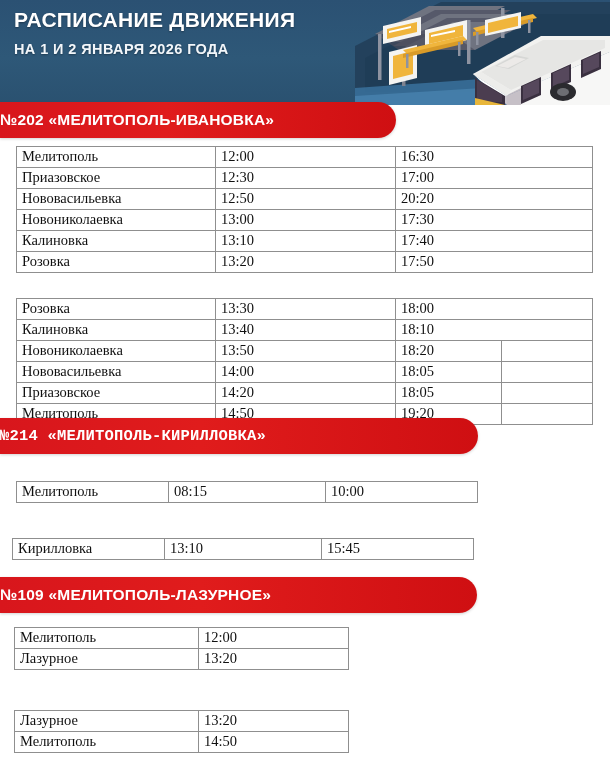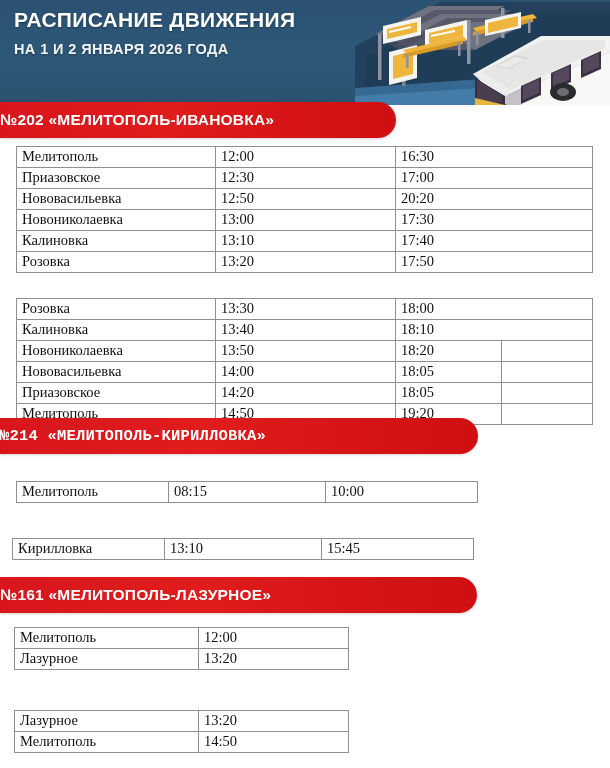--- a/index.html
+++ b/index.html
@@ -327,21 +327,21 @@
   <tbody>
     <tr>
       <td>Кирилловка</td>
       <td>13:10</td>
       <td>15:45</td>
     </tr>
   </tbody>
 </table>
 
 <div class="route-bar" style="top:577px; width:477px;">
-  <span class="label">№161 «МЕЛИТОПОЛЬ-ЛАЗУРНОЕ»</span>
+  <span class="label">№109 «МЕЛИТОПОЛЬ-ЛАЗУРНОЕ»</span>
 </div>
 
 <table class="sched" style="left:14px; top:627px; width:334px;">
   <colgroup>
       <col style="width:184px">
       <col style="width:150px">
     </colgroup>
   <tbody>
     <tr>
       <td>Мелитополь</td>

